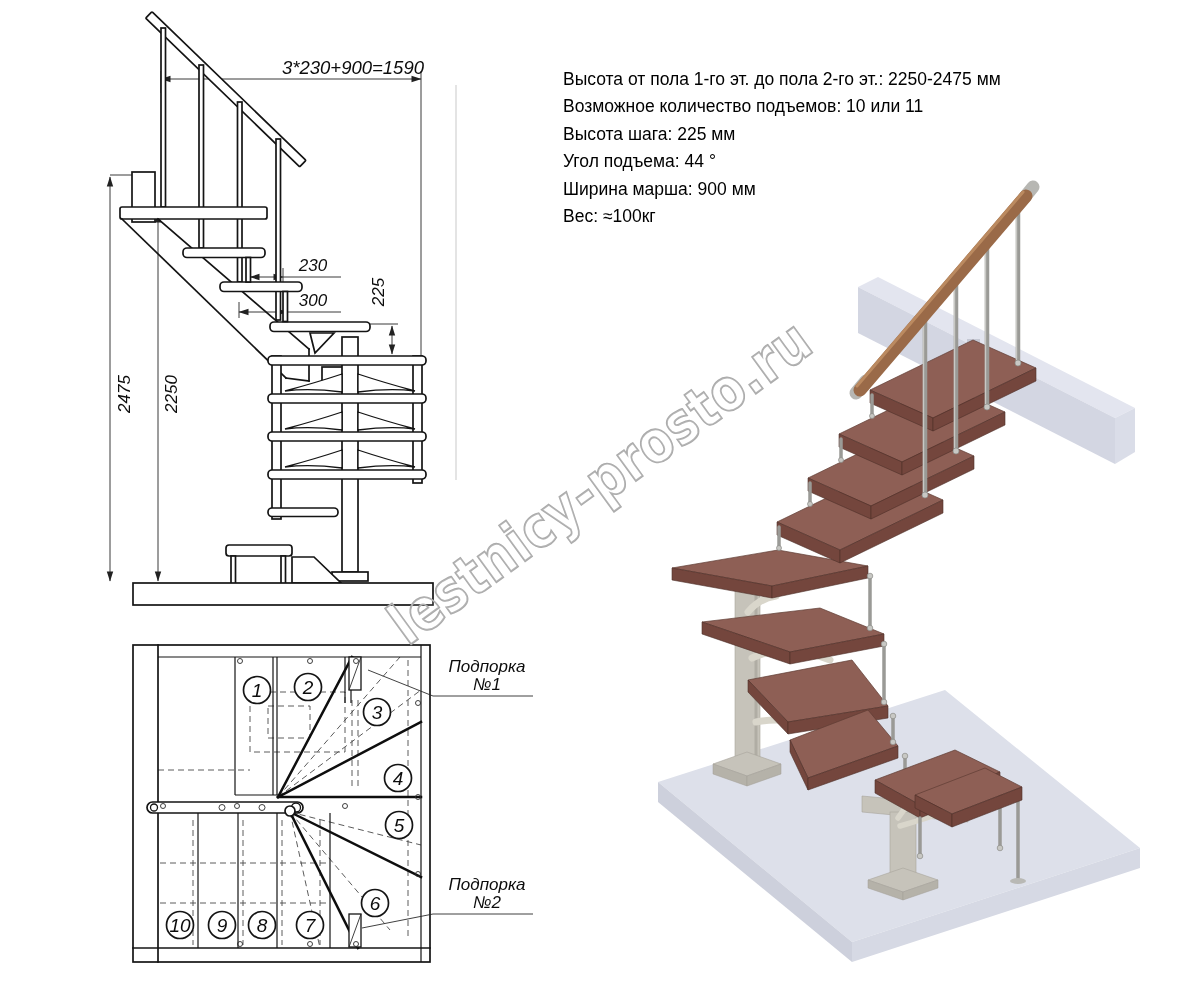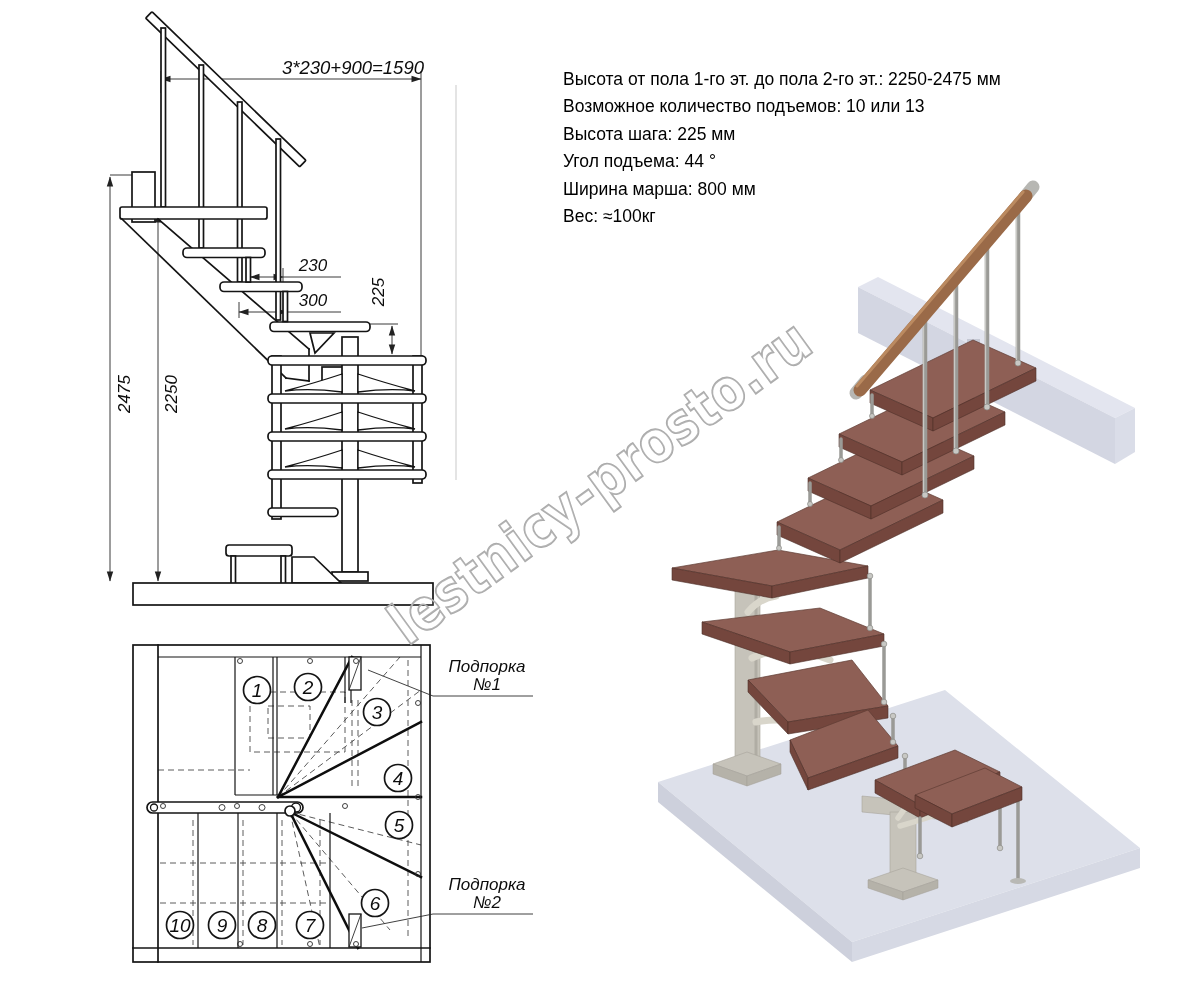--- a/index.html
+++ b/index.html
@@ -438,20 +438,20 @@
     </g>
   </g>
 
   <g>
     <text class="wm mid" transform="translate(612,498) rotate(-36)" textLength="505" lengthAdjust="spacingAndGlyphs">lestnicy-prosto.ru</text>
   </g>
 </svg>
 
 <div class="specs">
   <div>Высота от пола 1-го эт. до пола 2-го эт.: 2250-2475 мм</div>
-  <div>Возможное количество подъемов: 10 или 13</div>
+  <div>Возможное количество подъемов: 10 или 11</div>
   <div>Высота шага: 225 мм</div>
   <div>Угол подъема: 44 °</div>
-  <div>Ширина марша: 800 мм</div>
+  <div>Ширина марша: 900 мм</div>
   <div>Вес: ≈100кг</div>
 </div>
 
 </div>
 
 </body></html>

